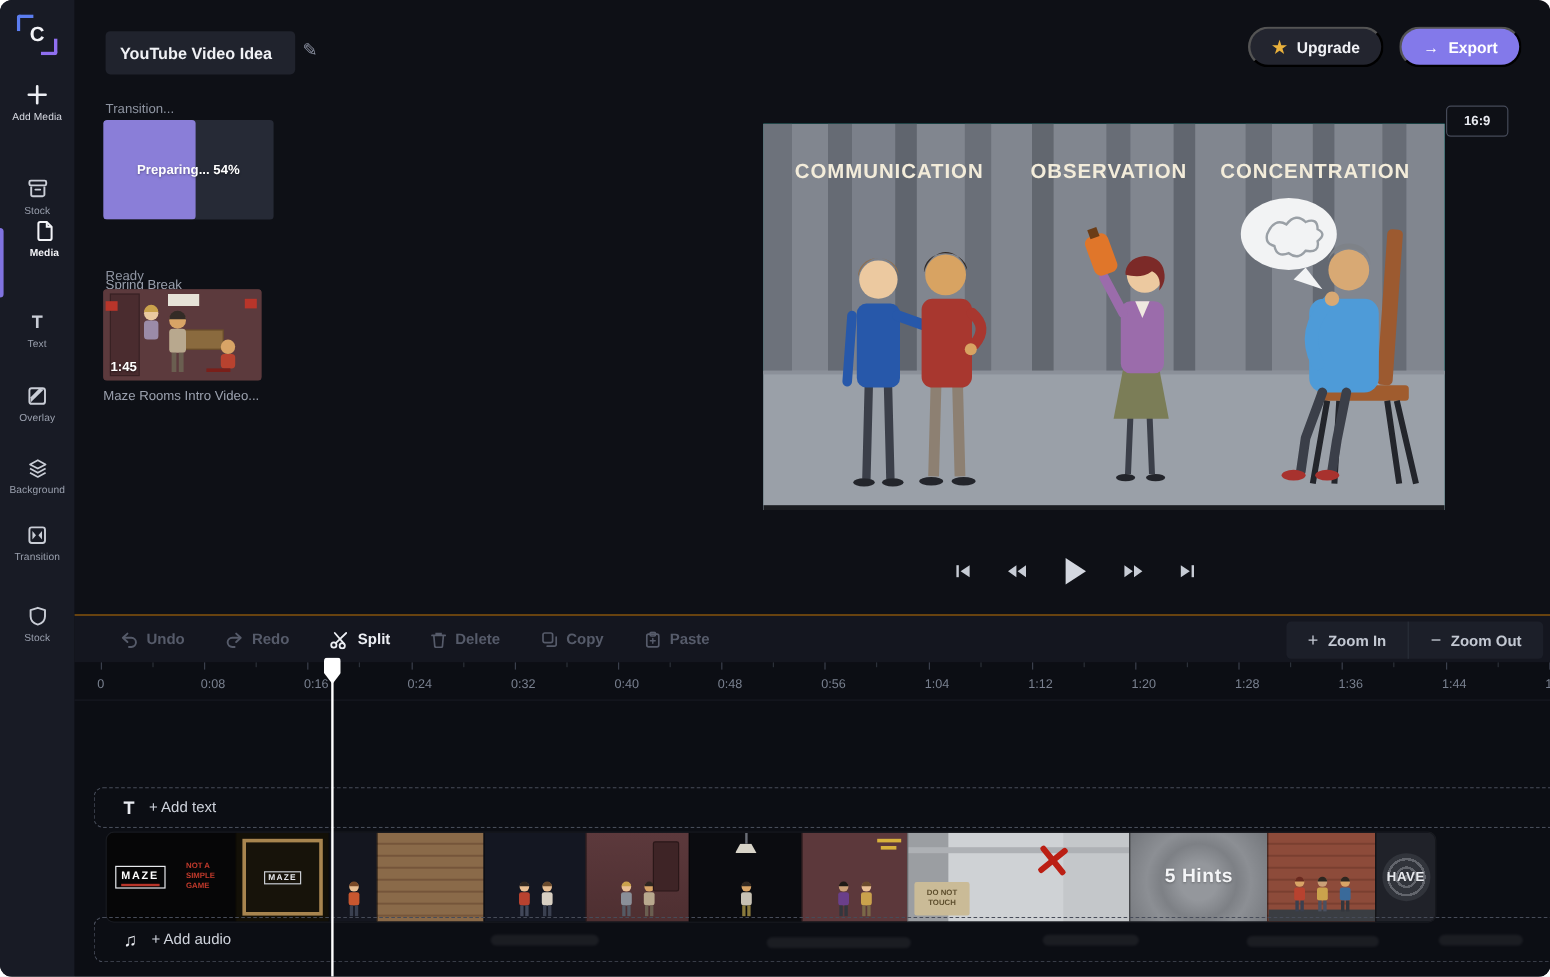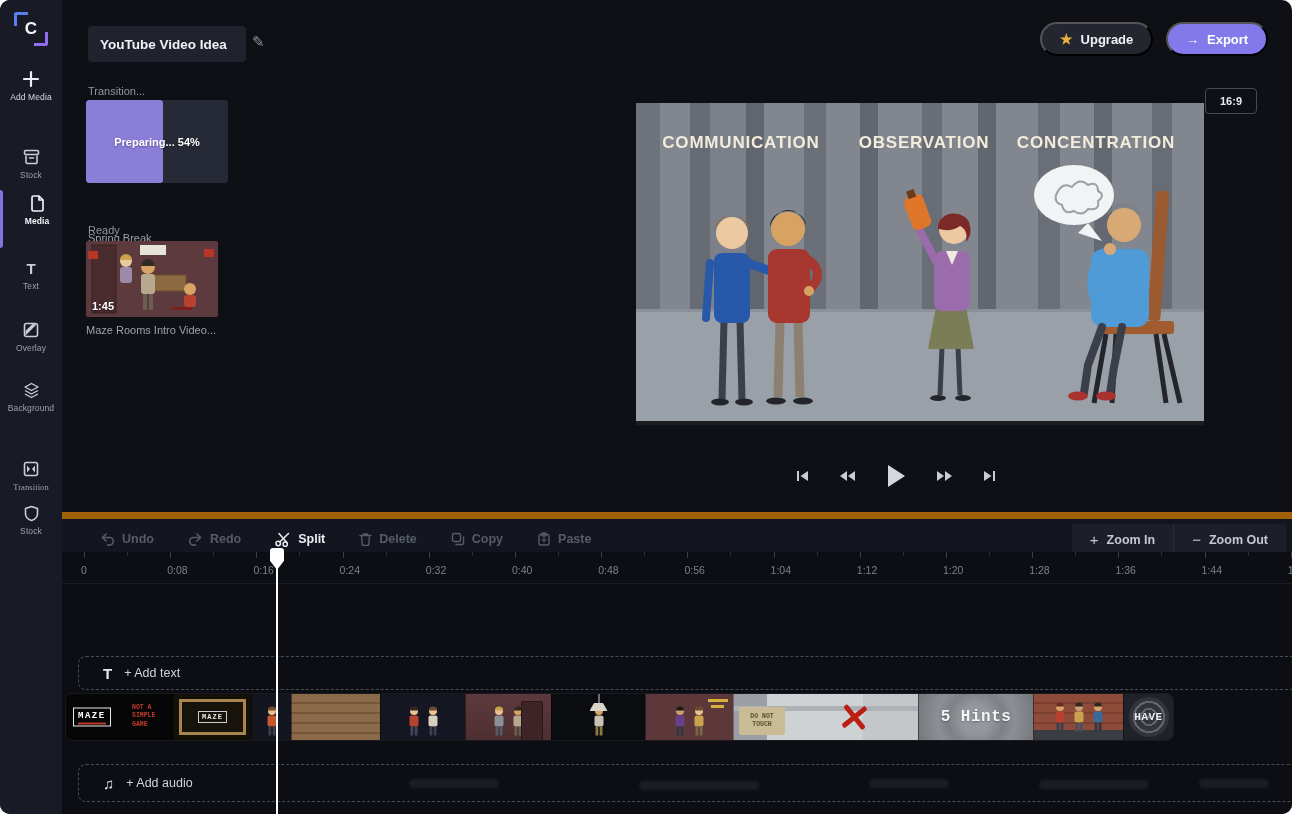--- a/index.html
+++ b/index.html
@@ -43,21 +43,21 @@
   .preview{position:absolute;left:636px;top:103px;width:568px;height:322px;background:#0f766e;overflow:hidden;}
   .preview svg{position:absolute;inset:0;}
   .cap{position:absolute;top:30px;transform:translateX(-50%);color:#f3ecda;font-size:17px;font-weight:800;letter-spacing:.8px;white-space:nowrap;}
 
   
   .transport{position:absolute;left:612px;top:462px;width:568px;display:flex;align-items:center;justify-content:center;gap:26px;}
   .tbtn{background:none;border:none;padding:2px;display:flex;align-items:center;cursor:pointer;}
   .tbtn svg{display:block;}
 
   
-  .toolbar{position:absolute;left:62px;right:0;top:512px;height:40px;background:#14161f;border-top:7px solid #a16207;}
+  .toolbar{position:absolute;left:62px;right:0;top:512px;height:40px;background:#14161f;border-top:1px solid #a16207;}
   .tb-left{position:absolute;left:38px;top:0;height:40px;display:flex;align-items:center;gap:34px;}
   .tb-item{display:flex;align-items:center;gap:7px;color:#565b6a;font-size:12.5px;font-weight:600;cursor:pointer;background:none;border:none;padding:0;font-family:inherit;}
   .tb-item svg{display:block;}
   .tb-item.lit{color:#eceef3;}
   .timecode{position:absolute;left:575px;top:0;height:40px;width:200px;display:flex;align-items:center;justify-content:center;font-size:13px;gap:1px;}
   .tc-main{color:#f0f1f5;font-weight:700;}
   .tc-frac{color:#6a7080;font-weight:600;}
   .tc-sep{color:#6a7080;margin:0 4px;font-weight:600;}
   .tb-right{position:absolute;right:6px;top:5px;height:31px;display:flex;background:#1c1f29;border-radius:4px;}
   .zbtn{display:flex;align-items:center;gap:8px;padding:0 18px;color:#c3c8d2;font-size:12.5px;font-weight:600;border:none;background:none;cursor:pointer;font-family:inherit;}
@@ -72,21 +72,21 @@
 
   
   .tracks{position:absolute;left:62px;right:0;top:584px;bottom:0;background:#0c0e14;}
   .dash-track{position:absolute;left:16px;width:1240px;border:1.5px dashed #474c59;border-radius:8px;display:flex;align-items:center;gap:12px;padding-left:24px;color:#cfd3dc;font-size:12.5px;cursor:pointer;}
   .dash-track .tk-ic{color:#e8eaf0;font-size:15px;font-weight:700;}
   .text-track{top:72px;height:34px;}
   .audio-track{top:180px;height:38px;overflow:hidden;}
   .wv{position:absolute;top:14px;height:9px;border-radius:5px;background:#ffffff;opacity:.06;filter:blur(1px);}
 
   
-  .cliprow{position:absolute;left:4px;top:110px;height:46px;display:flex;border-radius:6px;overflow:hidden;box-shadow:0 0 0 1px rgba(255,255,255,.05);font-family:Liberation Mono, monospace;}
+  .cliprow{position:absolute;left:27px;top:110px;height:74px;display:flex;border-radius:6px;overflow:hidden;box-shadow:0 0 0 1px rgba(255,255,255,.05);}
   .clip{position:relative;height:100%;overflow:hidden;display:flex;align-items:flex-end;justify-content:center;gap:3px;cursor:pointer;flex:none;}
   .clip + .clip{border-left:1px solid rgba(0,0,0,.45);}
   .pp{margin-bottom:2px;flex:none;}
   .c-maze-logo{background:#060607;}
   .mz-box{position:absolute;left:7px;top:50%;transform:translateY(-50%);border:1.5px solid #e8eaee;color:#fff;font-size:9px;font-weight:800;letter-spacing:1.5px;padding:2px 4px 1px;}
   .mz-box::after{content:"";display:block;height:2px;background:#b8352a;margin-top:2px;}
   .mz-sub{position:absolute;right:5px;top:50%;transform:translateY(-50%);color:#c23a2c;font-size:6.5px;font-weight:800;width:36px;line-height:1.3;text-transform:uppercase;}
   .c-chalkboard{background:#131007;}
   .chalk{position:absolute;inset:5px;border:3px solid #a8854f;background:#17130a;display:flex;align-items:center;justify-content:center;}
   .chalk i{font-style:normal;color:#e6e8ec;font-size:7px;font-weight:700;border:1px solid #c9ccd2;padding:1px 3px;letter-spacing:1px;}
@@ -148,21 +148,21 @@
       <span class="s-icon">
         <svg width="17" height="16" viewBox="0 0 17 16">
             <rect x="1.5" y="1.5" width="14" height="4" rx="1.2" fill="none" stroke="#c9cdd6" stroke-width="1.6"></rect>
             <path d="M3 6.5v6.5a1.5 1.5 0 0 0 1.5 1.5h8a1.5 1.5 0 0 0 1.5-1.5V6.5" fill="none" stroke="#c9cdd6" stroke-width="1.6"></path>
             <path d="M6.5 9h4" stroke="#c9cdd6" stroke-width="1.6" stroke-linecap="round"></path>
           </svg>
       </span>
       <span class="s-label">Stock</span>
     </div>
 
-    <div class="side-item active" style="top:194px;padding-left:12px;">
+    <div class="side-item active" style="top:183px;padding-left:12px;">
       <span class="s-icon">
         <svg width="15" height="17" viewBox="0 0 15 17">
             <path d="M2 2.5A1.5 1.5 0 0 1 3.5 1H9l4 4v9.5a1.5 1.5 0 0 1-1.5 1.5h-8A1.5 1.5 0 0 1 2 14.5z" fill="none" stroke="#f2f3f7" stroke-width="1.7"></path>
             <path d="M9 1v4h4" fill="none" stroke="#f2f3f7" stroke-width="1.7"></path>
           </svg>
       </span>
       <span class="s-label">Media</span>
     </div>
 
     <div class="side-item" style="top:259px;">
@@ -184,21 +184,21 @@
       <span class="s-icon">
         <svg width="17" height="17" viewBox="0 0 17 17">
             <path d="M8.5 1.5L15 5 8.5 8.5 2 5z" fill="none" stroke="#c9cdd6" stroke-width="1.4" stroke-linejoin="round"></path>
             <path d="M2 8.5l6.5 3.5L15 8.5" fill="none" stroke="#c9cdd6" stroke-width="1.4" stroke-linejoin="round"></path>
             <path d="M2 12l6.5 3.5L15 12" fill="none" stroke="#c9cdd6" stroke-width="1.4" stroke-linejoin="round"></path>
           </svg>
       </span>
       <span class="s-label">Background</span>
     </div>
 
-    <div class="side-item" style="top:460px;font-family:Liberation Serif, serif;">
+    <div class="side-item" style="top:437px;">
       <span class="s-icon">
         <svg width="16" height="16" viewBox="0 0 16 16">
             <rect x="1.5" y="1.5" width="13" height="13" rx="2" fill="none" stroke="#c9cdd6" stroke-width="1.6"></rect>
             <path d="M4 4.5L7 8l-3 3.5zM12 4.5L9 8l3 3.5z" fill="#c9cdd6"></path>
           </svg>
       </span>
       <span class="s-label">Transition</span>
     </div>
 
     <div class="side-item" style="top:504px;">

